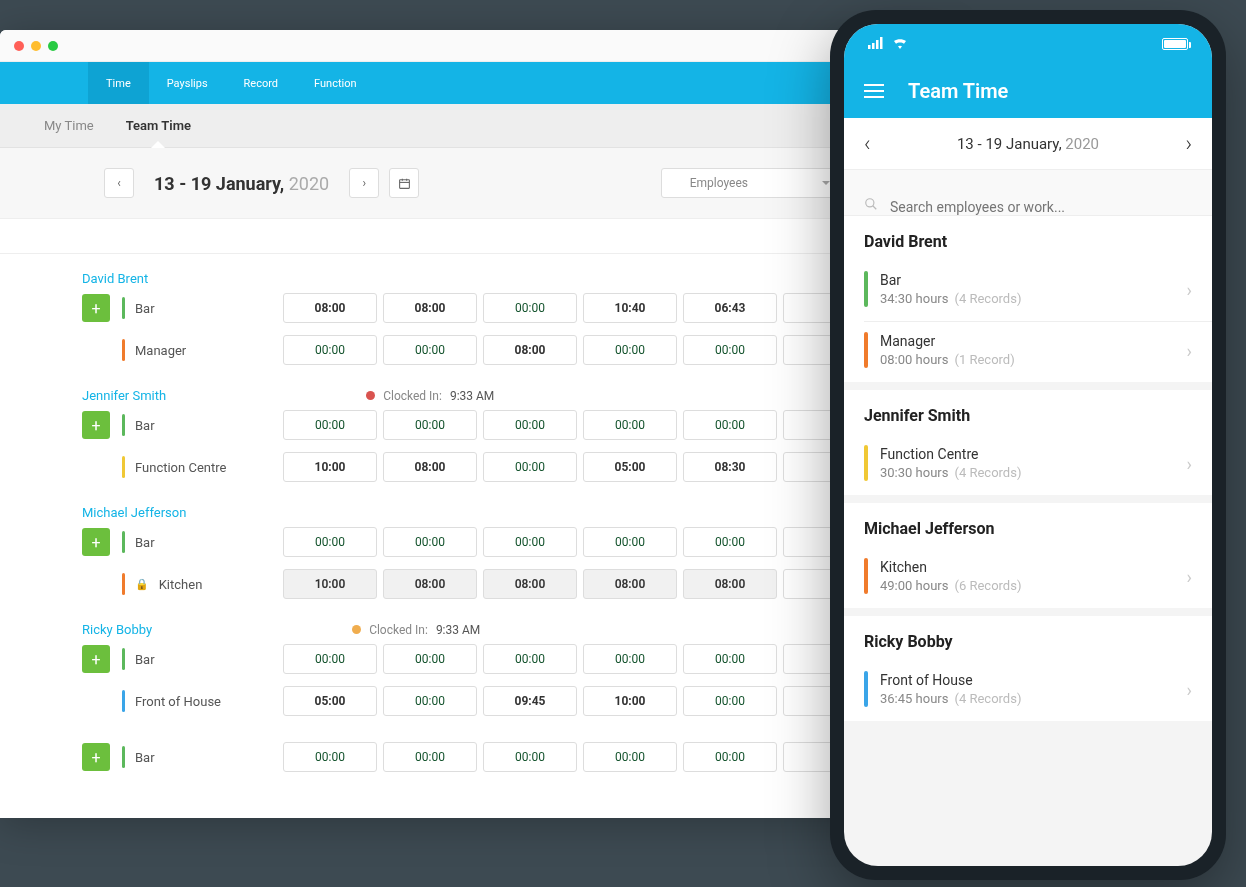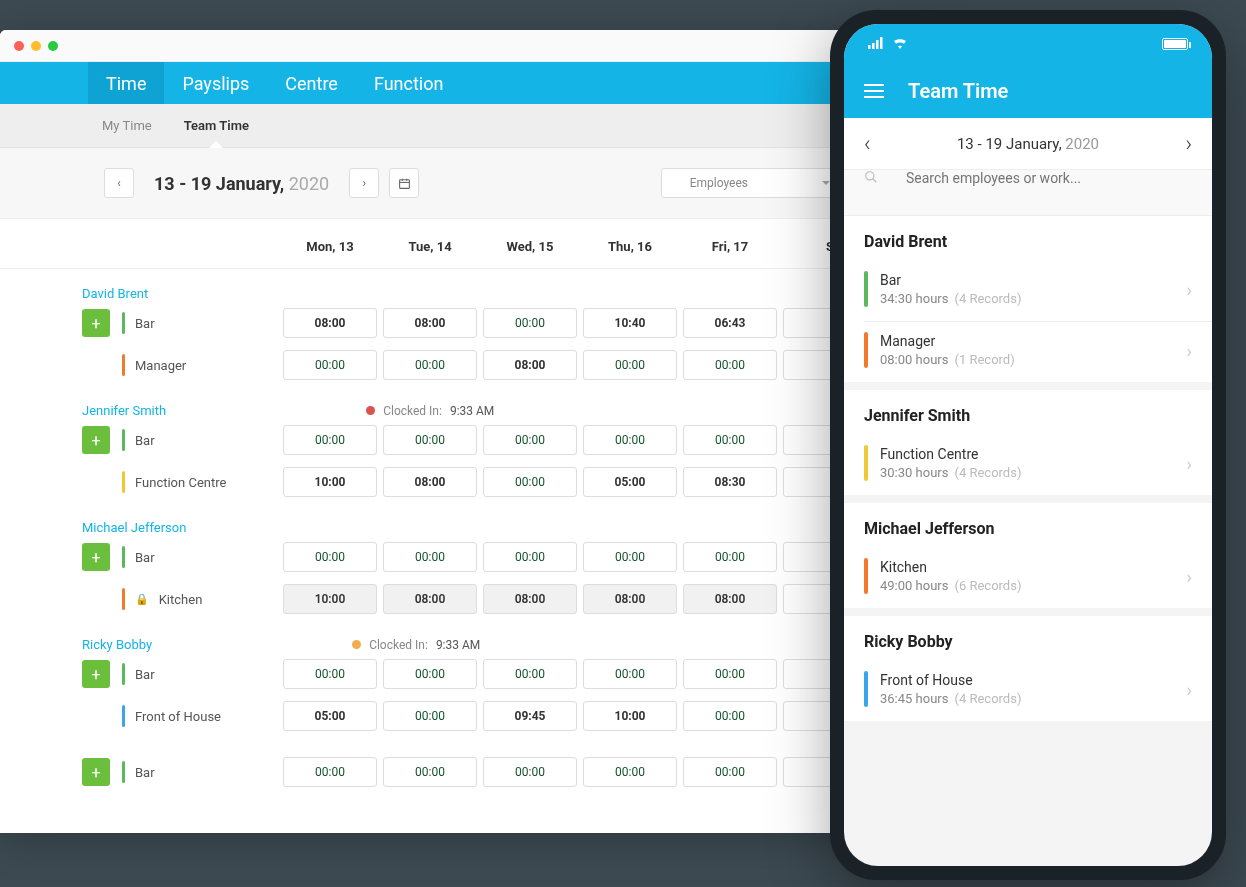--- a/index.html
+++ b/index.html
@@ -2,23 +2,23 @@
 <html><head>
 <meta charset="utf-8">
 <style>
 *{box-sizing:border-box;margin:0;padding:0;font-family:-apple-system,BlinkMacSystemFont,'Segoe UI',Roboto,sans-serif}
 body{background:#3d4a52;width:1246px;height:887px;position:relative;overflow:hidden}
 .browser{position:absolute;top:30px;left:0;width:950px;background:#fff;border-radius:6px 6px 0 0;box-shadow:0 6px 40px rgba(0,0,0,.25)}
 .browser-chrome{height:32px;background:#fafafa;border-radius:6px 6px 0 0;border-bottom:1px solid #eee;display:flex;align-items:center;padding:0 14px;gap:7px}
 .dot{width:10px;height:10px;border-radius:50%}
 .dot.r{background:#ff5f57}.dot.y{background:#ffbd2e}.dot.g{background:#28ca42}
 .topnav{height:42px;background:#14b4e6;display:flex;align-items:stretch;padding-left:88px}
-.topnav a{color:#fff;display:flex;align-items:center;padding:0 18px;font-size:18px;text-decoration:none}
+.topnav a{color:#fff;display:flex;align-items:center;padding:0 18px;font-size:11px;text-decoration:none}
 .topnav a.active{background:#0ea3d3}
-.subnav{height:44px;background:#eeeeee;display:flex;align-items:stretch;padding-left:102px;gap:32px;border-bottom:1px solid #e2e2e2}
+.subnav{height:44px;background:#eeeeee;display:flex;align-items:stretch;padding-left:44px;gap:32px;border-bottom:1px solid #e2e2e2}
 .subnav a{font-size:13px;color:#888;display:flex;align-items:center;position:relative}
 .subnav a.active{color:#333;font-weight:600}
 .subnav a.active::after{content:'';position:absolute;bottom:-1px;left:50%;margin-left:-7px;border:7px solid transparent;border-bottom-color:#fff}
 .toolbar{padding:20px 24px 20px 104px;background:#f7f7f7;border-bottom:1px solid #eee;display:flex;align-items:center;gap:10px}
 .icon-btn{width:30px;height:30px;border:1px solid #ddd;background:#fff;border-radius:3px;display:flex;align-items:center;justify-content:center;color:#666;font-size:12px;cursor:pointer}
 .date-range{font-size:18px;font-weight:700;color:#333;margin:0 10px}
 .date-range .year{color:#aaa;font-weight:400}
 .spacer{flex:1}
 .dropdown{height:30px;border:1px solid #ddd;background:#fff;border-radius:3px;padding:0 28px 0 28px;font-size:12px;color:#888;display:flex;align-items:center;position:relative;min-width:180px}
 .dropdown::after{content:'';position:absolute;right:10px;top:12px;border:4px solid transparent;border-top-color:#aaa}
@@ -54,21 +54,21 @@
 .battery::after{content:'';position:absolute;right:-4px;top:3px;width:2px;height:6px;background:#fff;border-radius:0 1px 1px 0}
 .battery-fill{position:absolute;left:1px;top:1px;bottom:1px;right:1px;background:#fff;border-radius:1px}
 .app-header{height:54px;background:#14b4e6;display:flex;align-items:center;padding:0 20px;gap:24px;color:#fff}
 .hamburger{display:flex;flex-direction:column;gap:4px;cursor:pointer}
 .hamburger span{width:20px;height:2px;background:#fff}
 .app-title{font-size:20px;font-weight:600}
 .date-bar{height:52px;background:#fff;display:flex;align-items:center;justify-content:space-between;padding:0 20px;border-bottom:1px solid #eee}
 .date-bar .chev{font-size:22px;color:#333;cursor:pointer;font-weight:300}
 .date-text{font-size:15px;color:#333}
 .date-text .yr{color:#999}
-.search-bar{height:46px;background:#f9f9f9;display:flex;align-items:flex-start;padding:0 20px;gap:28px;border-bottom:1px solid #eee}
+.search-bar{height:46px;background:#f9f9f9;display:flex;align-items:flex-end;padding:0 20px;gap:12px;border-bottom:1px solid #eee}
 .search-bar input{border:none;background:transparent;font-size:14px;color:#888;flex:1;outline:none}
 .search-icon{color:#bbb;font-size:15px}
 .mobile-list{background:#f4f4f4}
 .m-employee{background:#fff;margin-bottom:8px}
 .m-name{padding:16px 20px 10px;font-size:16px;font-weight:700;color:#222}
 .m-role{display:flex;align-items:center;padding:10px 20px 14px;gap:12px;position:relative}
 .m-bar{width:4px;height:36px;border-radius:2px}
 .m-bar.green{background:#5cb85c}.m-bar.orange{background:#f07b2c}.m-bar.yellow{background:#f0c835}.m-bar.blue{background:#3aa5e8}
 .m-role-info{flex:1}
 .m-role-name{font-size:14px;color:#333;margin-bottom:3px}
@@ -82,21 +82,21 @@
 
 <div class="browser">
   <div class="browser-chrome">
     <span class="dot r"></span>
     <span class="dot y"></span>
     <span class="dot g"></span>
   </div>
   <div class="topnav">
     <a class="active">Time</a>
     <a>Payslips</a>
-    <a>Centre</a>
+    <a>Record</a>
     <a>Function</a>
   </div>
   <div class="subnav">
     <a>My Time</a>
     <a class="active">Team Time</a>
   </div>
   <div class="toolbar">
     <button class="icon-btn">‹</button>
     <span class="date-range">
       <span>13 - 19 January,</span> <span class="year">2020</span>
@@ -111,28 +111,20 @@
         </svg>
     </button>
     <div class="spacer"></div>
     <div class="dropdown">Employees</div>
     <div class="dropdown sm">Wo</div>
   </div>
 
   <div class="grid-area">
     <div class="day-header">
       <div class="name-col"></div>
-      <div id="day-cols" style="display: flex;">
-          <div class="day-col">Mon, 13</div>
-          <div class="day-col">Tue, 14</div>
-          <div class="day-col">Wed, 15</div>
-          <div class="day-col">Thu, 16</div>
-          <div class="day-col">Fri, 17</div>
-          <div class="day-col">S</div>
-        </div>
     </div>
     <div id="employee-rows">
         <div class="employee-block">
           <div><span class="emp-name">David Brent</span></div>
           <div class="row">
             <div class="add-btn">+</div>
             <div class="name-col-inner">
               <div class="role-cell">
                 <span class="bar green"></span>
                 <span class="role-name">Bar</span>

